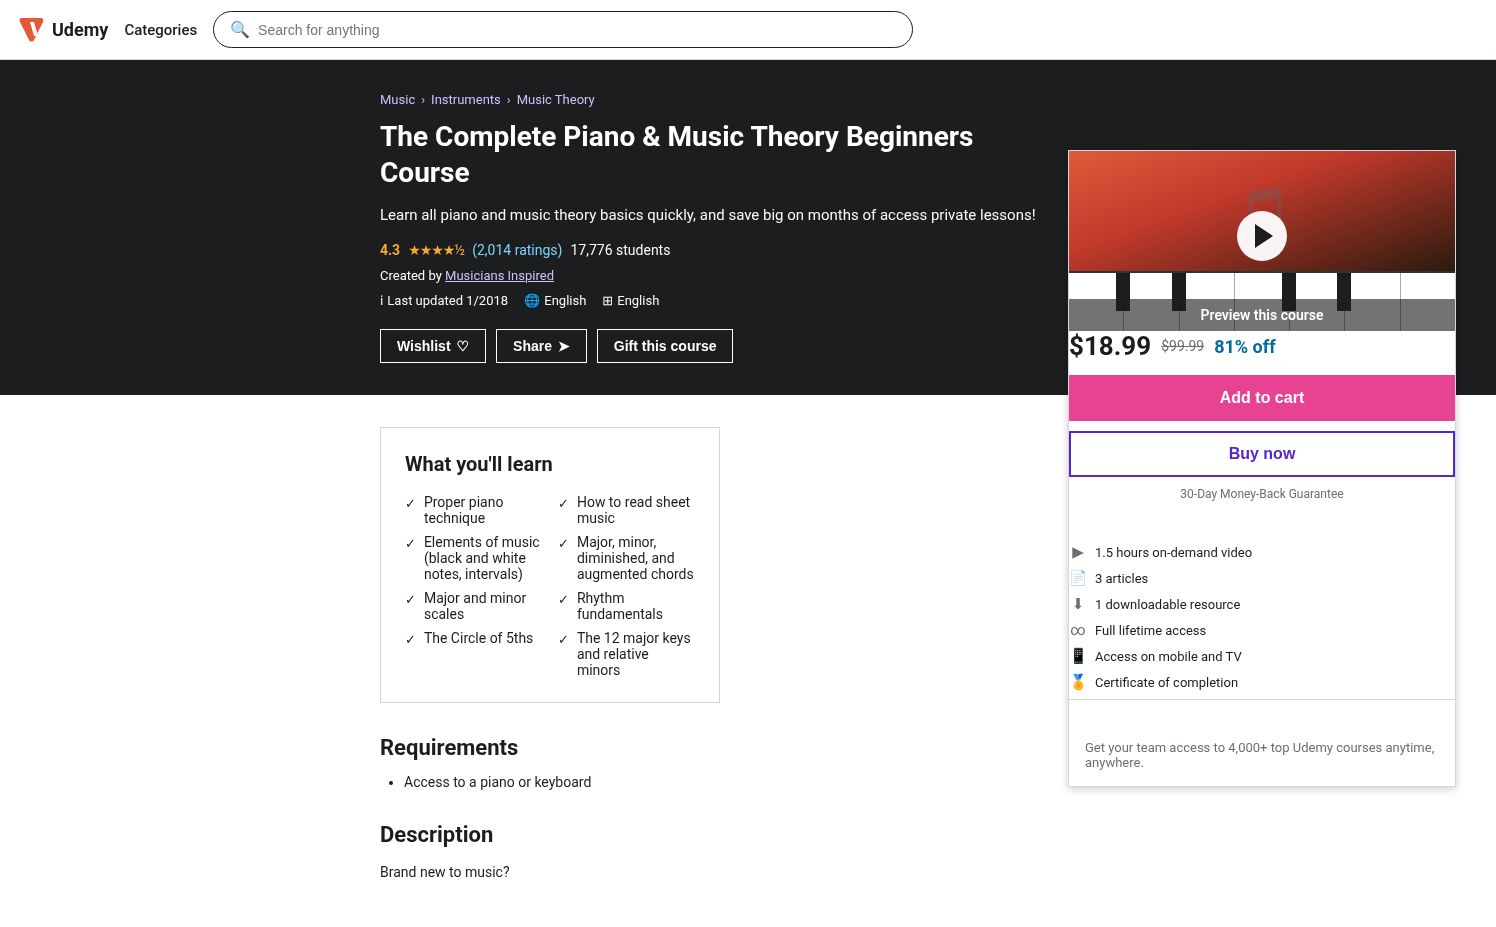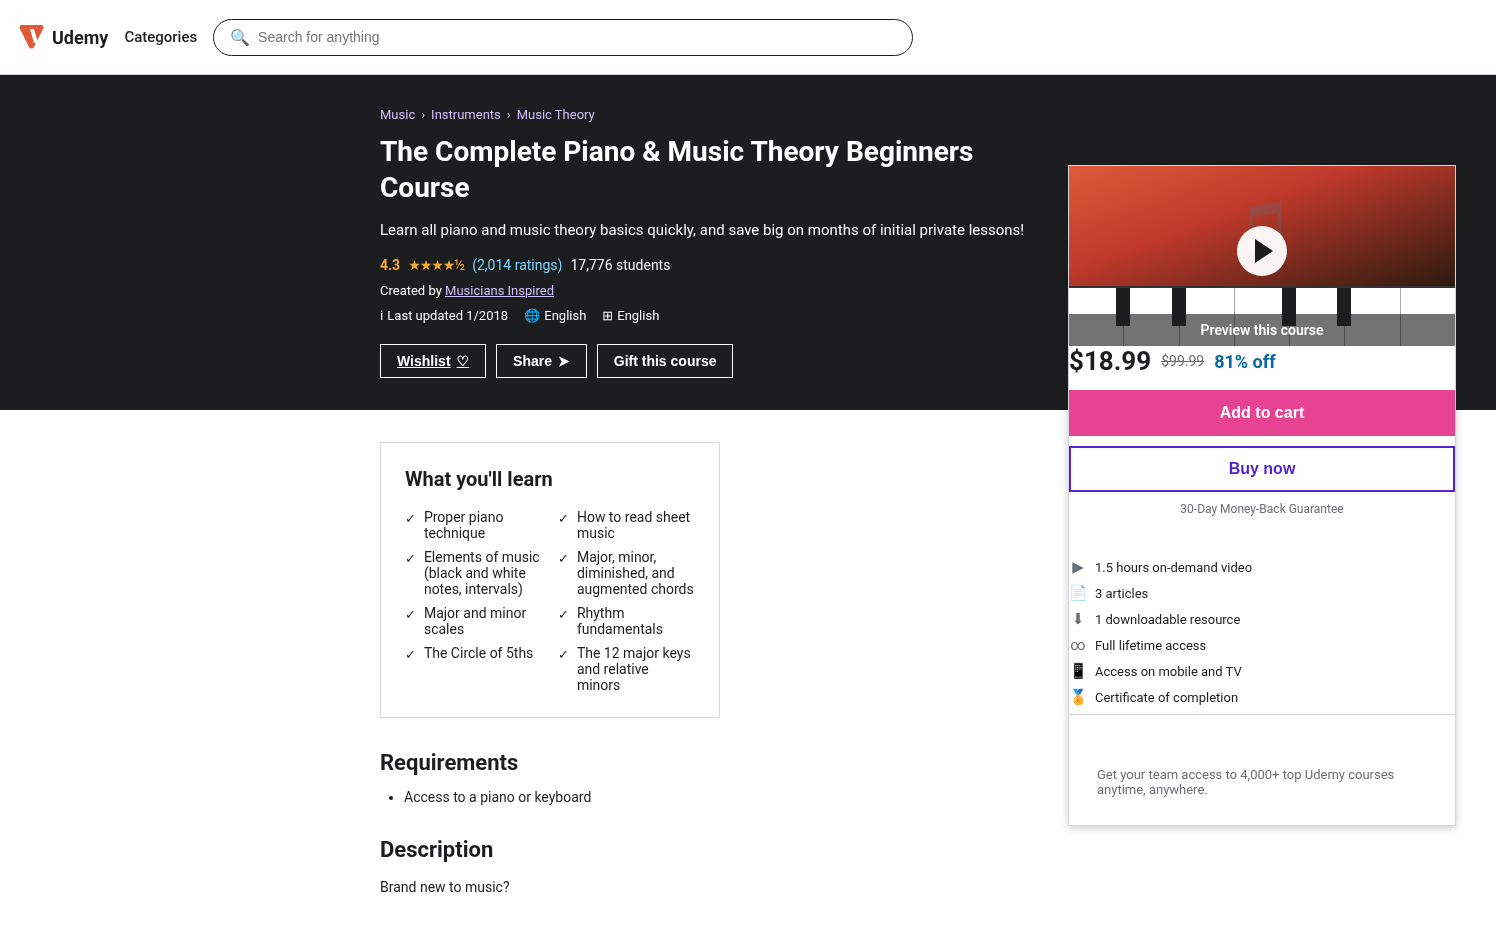--- a/index.html
+++ b/index.html
@@ -1,20 +1,20 @@
 <!DOCTYPE html>
 <html><head>
   <meta charset="utf-8">
   <style>
     * { box-sizing: border-box; margin: 0; padding: 0; }
     body { font-family: -apple-system, BlinkMacSystemFont, 'Segoe UI', Roboto, sans-serif; background: #fff; color: #1c1d1f; }
 
     
     .navbar {
-      display: flex; align-items: center; padding: 0 16px; height: 75px;
+      display: flex; align-items: center; padding: 0 16px; height: 60px;
       background: #fff; border-bottom: 1px solid #d1d7dc; position: sticky; top: 0; z-index: 100;
     }
     .logo { display: flex; align-items: center; margin-right: 16px; text-decoration: none; }
     .logo-icon { width: 32px; height: 32px; }
     .logo-text { font-size: 18px; font-weight: 700; color: #1c1d1f; margin-left: 4px; }
     .nav-categories { font-size: 15px; font-weight: 500; color: #1c1d1f; margin-right: 16px; cursor: pointer; white-space: nowrap; }
     .search-bar {
       flex: 1; display: flex; align-items: center;
       border: 1px solid #1c1d1f; border-radius: 24px; padding: 8px 16px;
       max-width: 700px;
@@ -44,21 +44,21 @@
     .rating-count { color: #7dd3fc; }
     .students { color: #f7f9fa; }
     .created-by { font-size: 13px; margin-bottom: 8px; }
     .created-by a { color: #cec0fc; }
     .meta-row { display: flex; align-items: center; gap: 16px; font-size: 13px; color: #f7f9fa; margin-bottom: 20px; }
     .meta-item { display: flex; align-items: center; gap: 4px; }
     .hero-actions { display: flex; gap: 10px; }
     .btn-wishlist {
       border: 1px solid #fff; background: transparent; color: #fff;
       padding: 8px 16px; font-size: 14px; font-weight: 600; cursor: pointer;
-      display: flex; align-items: center; gap: 6px; text-decoration: underline;
+      display: flex; align-items: center; gap: 6px;
     }
     .btn-share {
       border: 1px solid #fff; background: transparent; color: #fff;
       padding: 8px 16px; font-size: 14px; font-weight: 600; cursor: pointer;
       display: flex; align-items: center; gap: 6px;
     }
     .btn-gift {
       border: 1px solid #fff; background: transparent; color: #fff;
       padding: 8px 16px; font-size: 14px; font-weight: 600; cursor: pointer;
     }
@@ -111,21 +111,21 @@
     .money-back { text-align: center; font-size: 12px; color: #6a6f73; margin-bottom: 14px; }
     .includes-title { font-size: 15px; font-weight: 700; margin-bottom: 10px; }
     .includes-list { list-style: none; }
     .includes-list li {
       display: flex; align-items: center; gap: 8px; font-size: 13px;
       color: #1c1d1f; margin-bottom: 8px;
     }
     .includes-icon { color: #6a6f73; font-size: 15px; width: 18px; text-align: center; }
     .apply-coupon { text-align: center; margin-top: 12px; }
     .apply-coupon a { color: #5624d0; font-size: 14px; font-weight: 600; text-decoration: none; }
-    .training-box { padding: 28px; border-top: 1px solid #d1d7dc; }
+    .training-box { padding: 16px; border-top: 1px solid #d1d7dc; }
     .training-title { font-size: 15px; font-weight: 700; margin-bottom: 6px; }
     .training-desc { font-size: 13px; color: #6a6f73; }
 
     
     .main-layout {
       display: flex; max-width: 1496px;
       padding: 32px 0 32px 380px;
       position: relative;
     }
     .main-body { flex: 1; max-width: 700px; padding-right: 360px; }
@@ -166,21 +166,21 @@
 <section class="hero">
   <div class="hero-content">
     <nav class="breadcrumb">
       <a href="#">Music</a>
       <span class="sep">›</span>
       <a href="#">Instruments</a>
       <span class="sep">›</span>
       <a href="#">Music Theory</a>
     </nav>
     <h1 class="course-title">The Complete Piano &amp; Music Theory Beginners Course</h1>
-    <p class="course-subtitle">Learn all piano and music theory basics quickly, and save big on months of initial private lessons!</p>
+    <p class="course-subtitle">Learn all piano and music theory basics quickly, and save big on months of access private lessons!</p>
     <div class="rating-row">
       <span class="rating-num">4.3</span>
       <span class="stars">★★★★½</span>
       <span class="rating-count">(2,014 ratings)</span>
       <span class="students">17,776 students</span>
     </div>
     <div class="created-by">
       <span>Created by </span><a href="#">Musicians Inspired</a>
     </div>
     <div class="meta-row">

